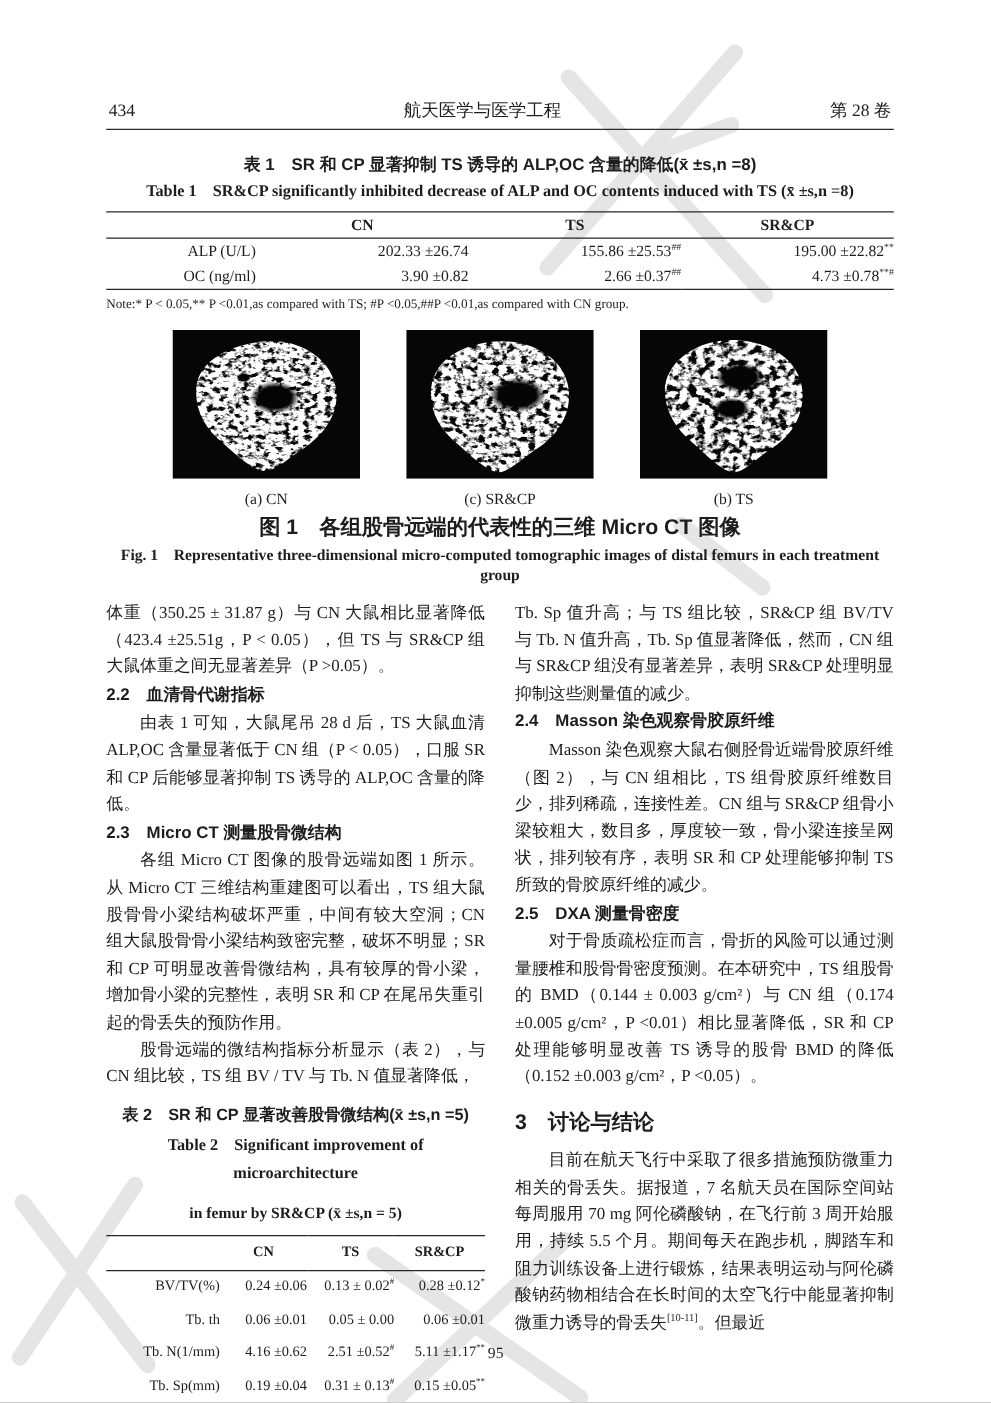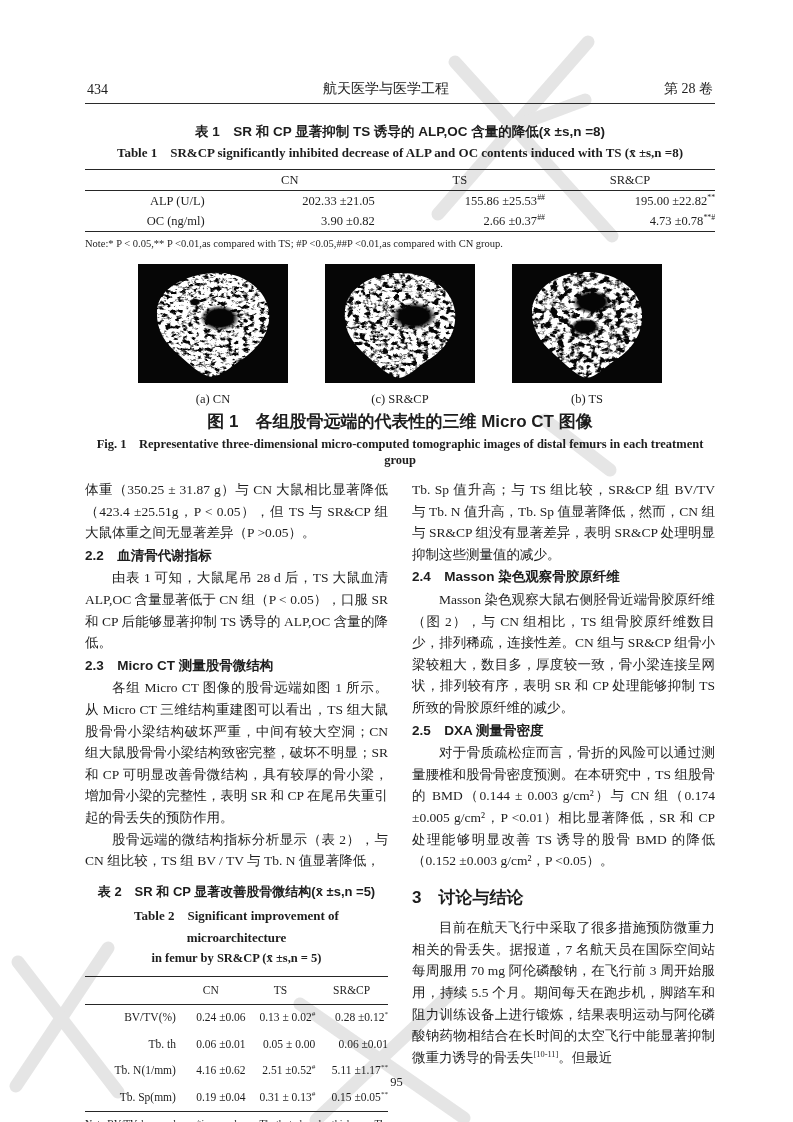--- a/index.html
+++ b/index.html
@@ -10,25 +10,25 @@
   }
   .watermark { position:absolute; inset:0; z-index:0; }
   .content { position:absolute; left:85px; top:80px; width:630px; z-index:1; }
 
   .header { display:flex; justify-content:space-between; align-items:flex-end;
     font-size:14px; padding:0 2px 5px 2px; border-bottom:1.8px solid #2b2b2b; }
 
   .tbl-title-zh { text-align:center; font-family:"Liberation Sans", sans-serif;
     font-weight:700; font-size:13.5px; margin-top:19px; }
   .tbl-title-en { text-align:center; font-weight:700; font-size:13px; margin-top:3px; }
-  .tbl-title-en2 { text-align:center; font-weight:700; font-size:12.5px; }
+  .tbl-title-en2 { text-align:center; font-weight:700; font-size:12.5px;margin-top:12px; }
 
   table.datatable { width:100%; border-collapse:collapse; margin-top:7px;
     border-top:1.8px solid #262626; border-bottom:1.8px solid #262626; font-size:12.5px; }
-  table.datatable thead th { font-weight:400; padding:3px 0 2px 0;
+  table.datatable thead th { font-weight:700; padding:3px 0 2px 0;
     border-bottom:1px solid #262626; text-align:center; }
   table.datatable td { text-align:right; padding:2.5px 0; }
   sup { font-size:62%; vertical-align:super; line-height:0; }
 
   .note { font-size:10.5px; line-height:14px; margin-top:5px; text-align:justify; }
 
   .figures { display:flex; justify-content:center; gap:37px; margin-top:13px; }
   .fig svg { display:block; }
   .fig-label { text-align:center; font-size:12.5px; margin-top:9px; }
   .fig-cap-zh { text-align:center; font-family:"Liberation Sans", sans-serif;
@@ -92,21 +92,21 @@
           <tr>
             <th></th>
             <th>CN</th>
             <th>TS</th>
             <th>SR&amp;CP</th>
           </tr>
         </thead>
         <tbody>
           <tr>
             <td>ALP (U/L)</td>
-            <td><span>202.33 ±21.05</span><sup></sup></td>
+            <td><span>202.33 ±26.74</span><sup></sup></td>
             <td><span>155.86 ±25.53</span><sup>##</sup></td>
             <td><span>195.00 ±22.82</span><sup>**</sup></td>
           </tr>
           <tr>
             <td>OC (ng/ml)</td>
             <td><span>3.90 ±0.82</span><sup></sup></td>
             <td><span>2.66 ±0.37</span><sup>##</sup></td>
             <td><span>4.73 ±0.78</span><sup>**#</sup></td>
           </tr>
         </tbody>

